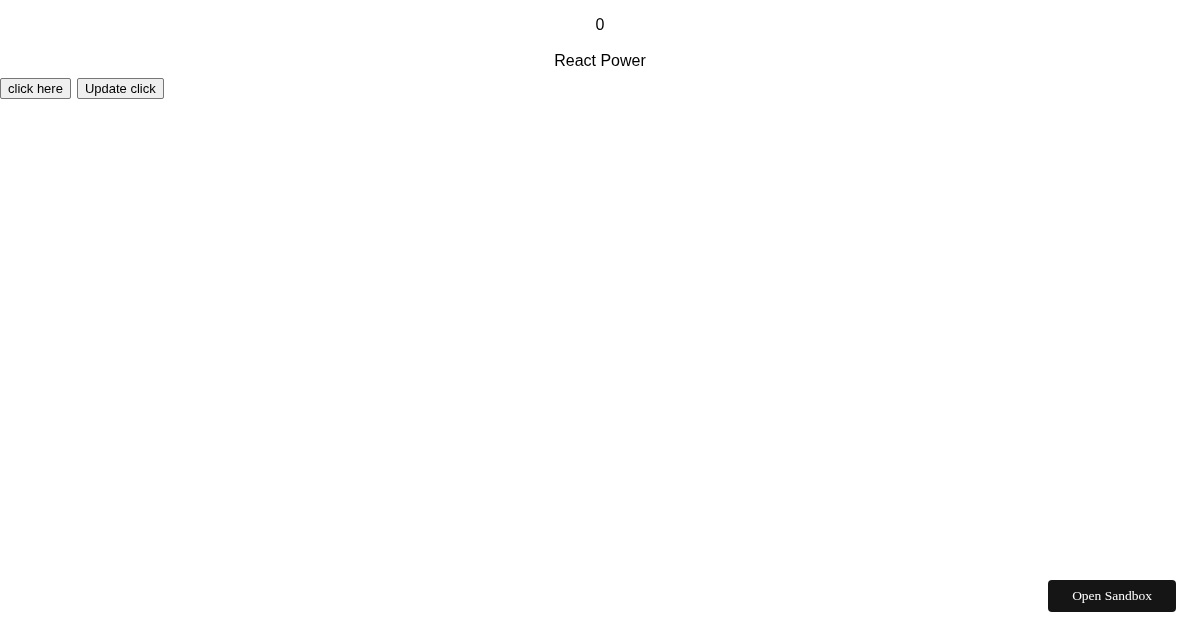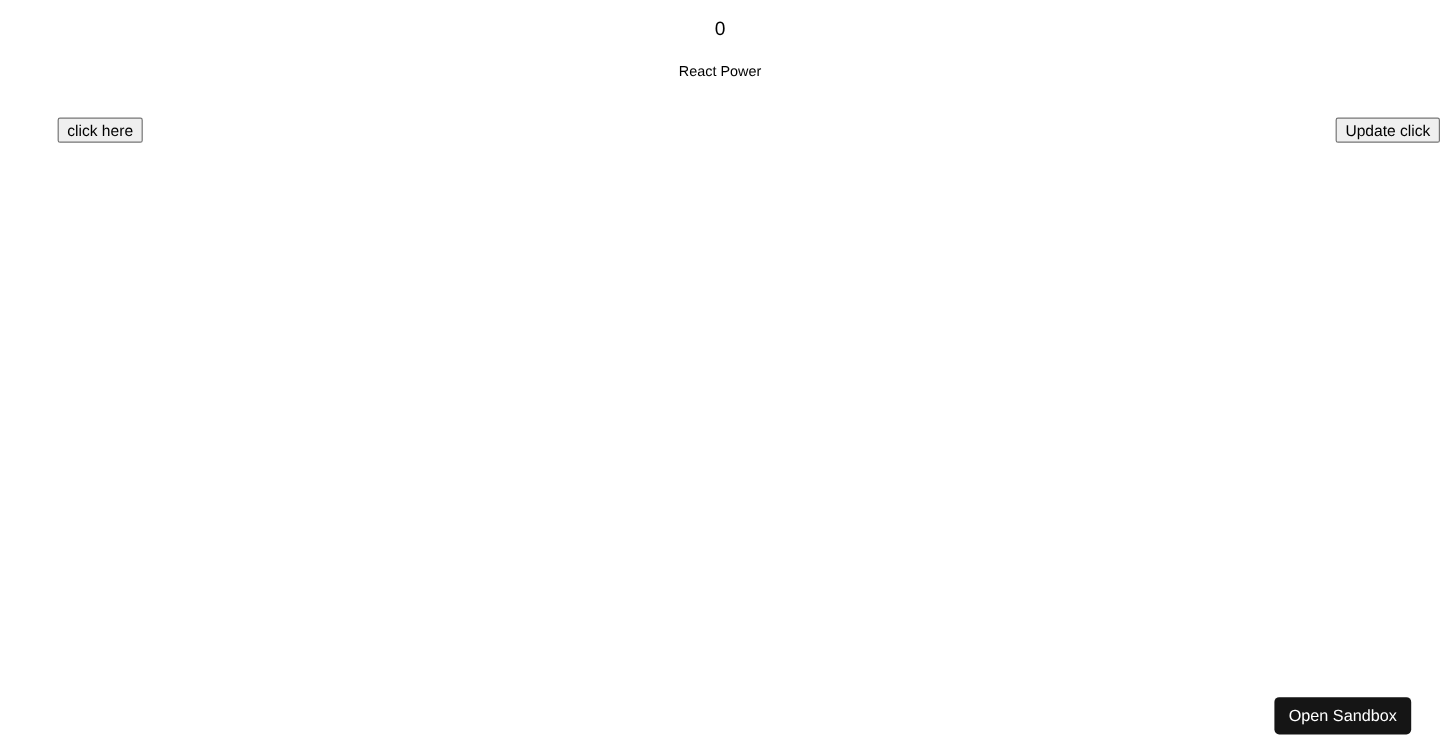--- a/index.html
+++ b/index.html
@@ -17,52 +17,51 @@
     .content {
       text-align: center;
       padding-top: 16px;
     }
     .counter {
       font-size: 16px;
       color: #000;
       margin-bottom: 18px;
     }
     .title {
-      font-size: 12px;
+      font-size: 16px;
       color: #000;
-      margin-bottom: 32px;
+      margin-bottom: 8px;
     }
     .button-row {
       display: flex;
-      justify-content: space-between;
+      justify-content: flex-start;
       gap: 6px;
-      margin-left: 48px;
     }
     .btn {
       font-family: inherit;
       font-size: 13px;
       padding: 2px 7px;
       background: #efefef;
       border: 1px solid #767676;
       border-radius: 2px;
       cursor: pointer;
       color: #000;
     }
     .open-sandbox {
       position: absolute;
       bottom: 18px;
       right: 24px;
       background: #151515;
       color: #ffffff;
       font-size: 13.5px;
-      padding: 8px 12px;
+      padding: 8px 24px;
       border-radius: 4px;
       border: none;
       cursor: pointer;
-      font-family: Liberation Sans, sans-serif;
+      font-family: Liberation Serif, serif;
     }
   </style>
 </head>
 <body>
 
 <div class="content">
   <div class="counter">0</div>
   <div class="title">React Power</div>
   <div class="button-row">
     <button class="btn">click here</button>

